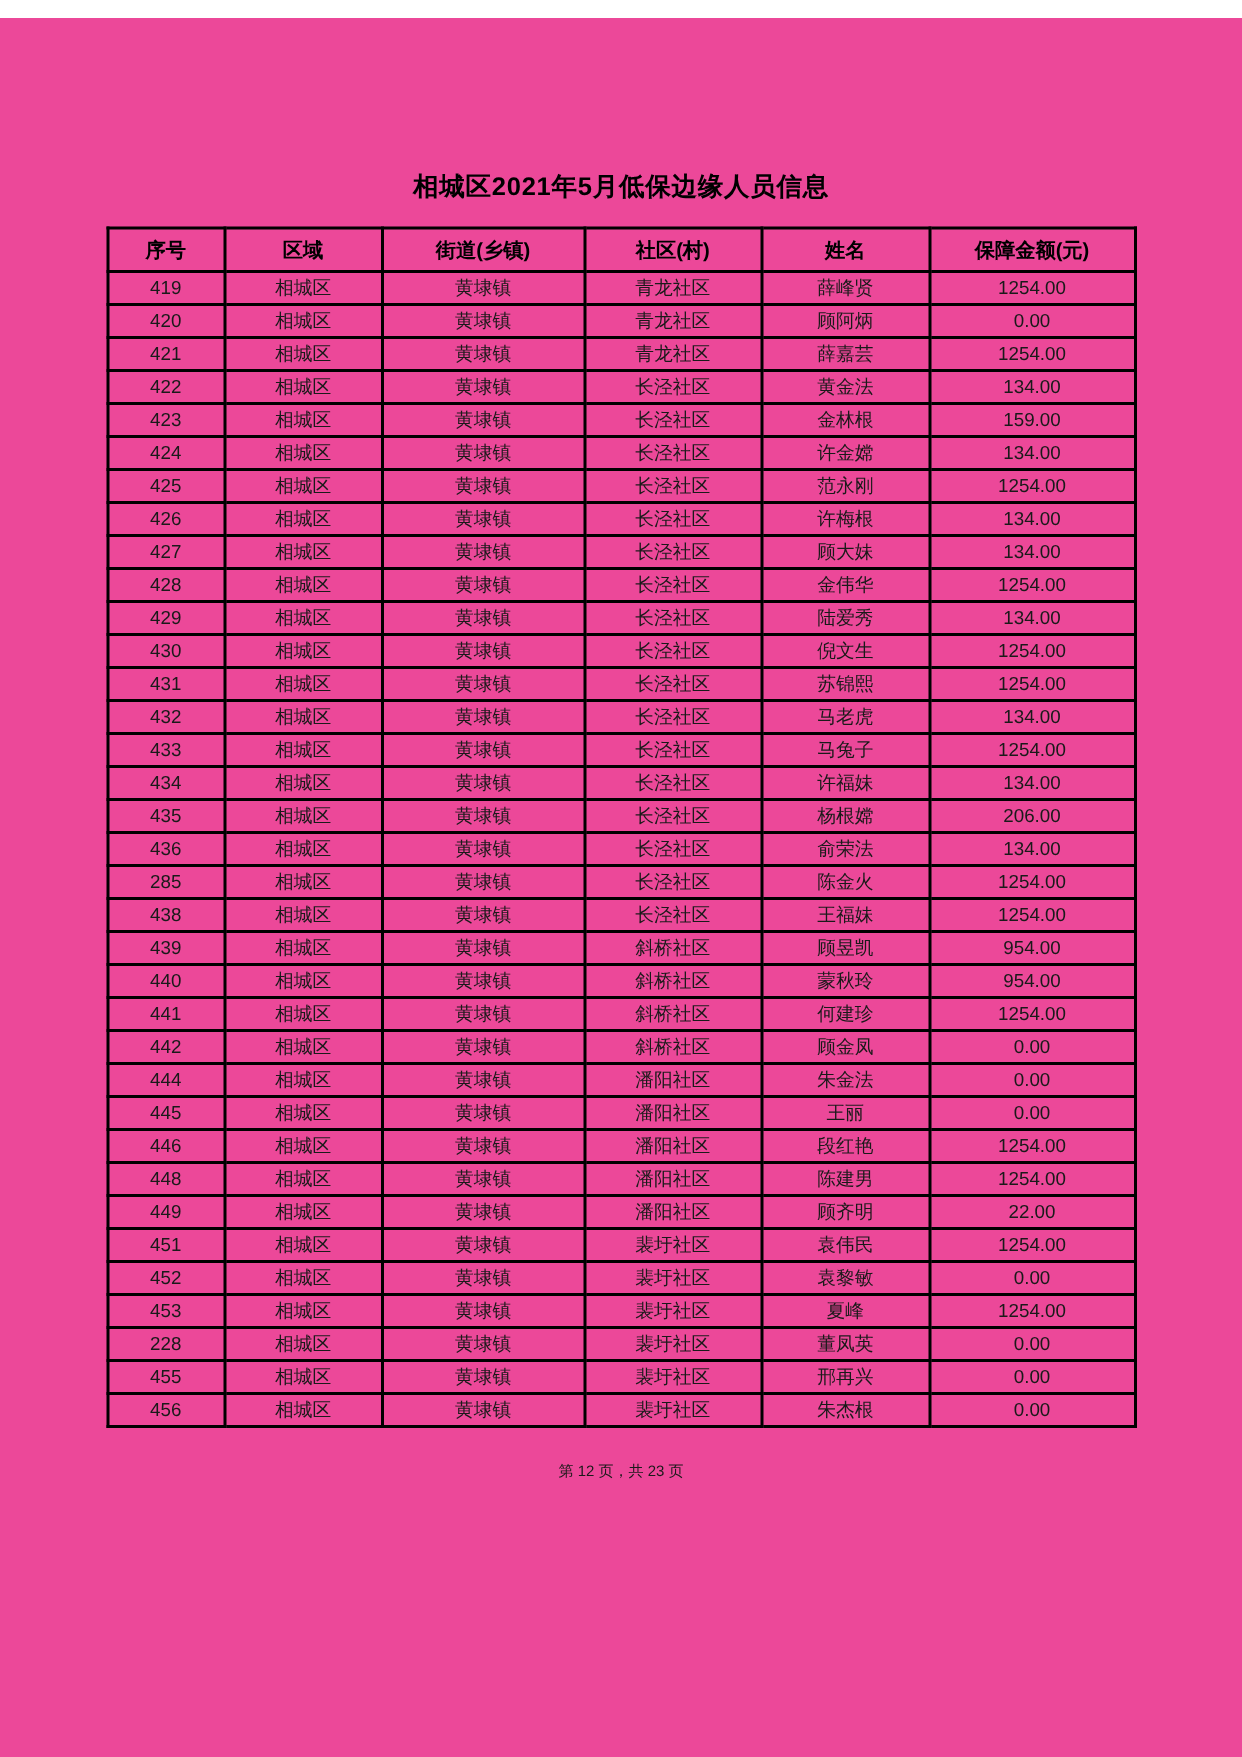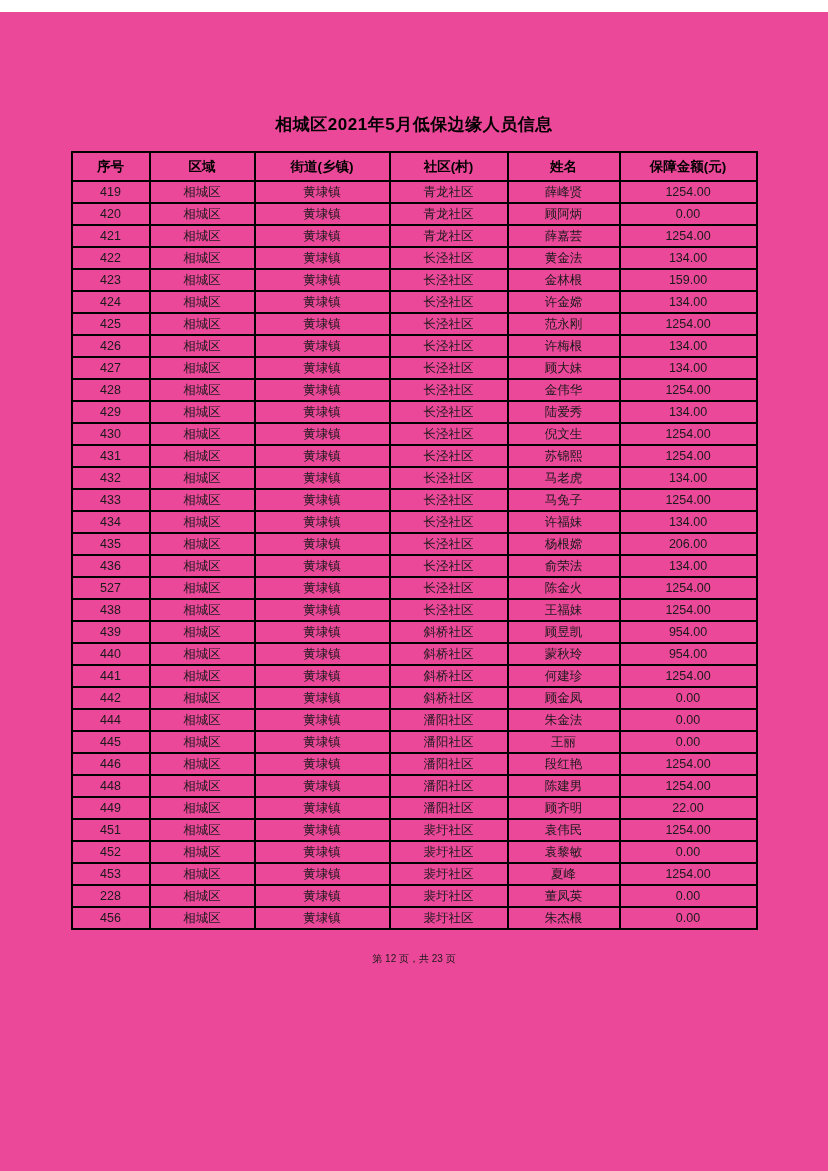--- a/index.html
+++ b/index.html
@@ -226,21 +226,21 @@
         </tr>
         <tr>
           <td>436</td>
           <td>相城区</td>
           <td>黄埭镇</td>
           <td>长泾社区</td>
           <td>俞荣法</td>
           <td>134.00</td>
         </tr>
         <tr>
-          <td>527</td>
+          <td>285</td>
           <td>相城区</td>
           <td>黄埭镇</td>
           <td>长泾社区</td>
           <td>陈金火</td>
           <td>1254.00</td>
         </tr>
         <tr>
           <td>438</td>
           <td>相城区</td>
           <td>黄埭镇</td>
@@ -346,20 +346,28 @@
         </tr>
         <tr>
           <td>228</td>
           <td>相城区</td>
           <td>黄埭镇</td>
           <td>裴圩社区</td>
           <td>董凤英</td>
           <td>0.00</td>
         </tr>
         <tr>
+          <td>455</td>
+          <td>相城区</td>
+          <td>黄埭镇</td>
+          <td>裴圩社区</td>
+          <td>邢再兴</td>
+          <td>0.00</td>
+        </tr>
+        <tr>
           <td>456</td>
           <td>相城区</td>
           <td>黄埭镇</td>
           <td>裴圩社区</td>
           <td>朱杰根</td>
           <td>0.00</td>
         </tr>
       </tbody>
   </table>
 

